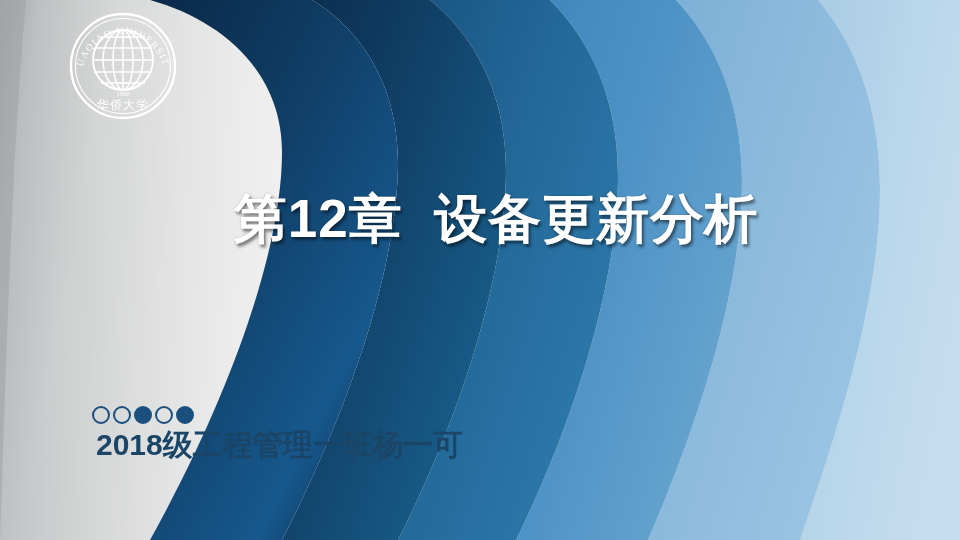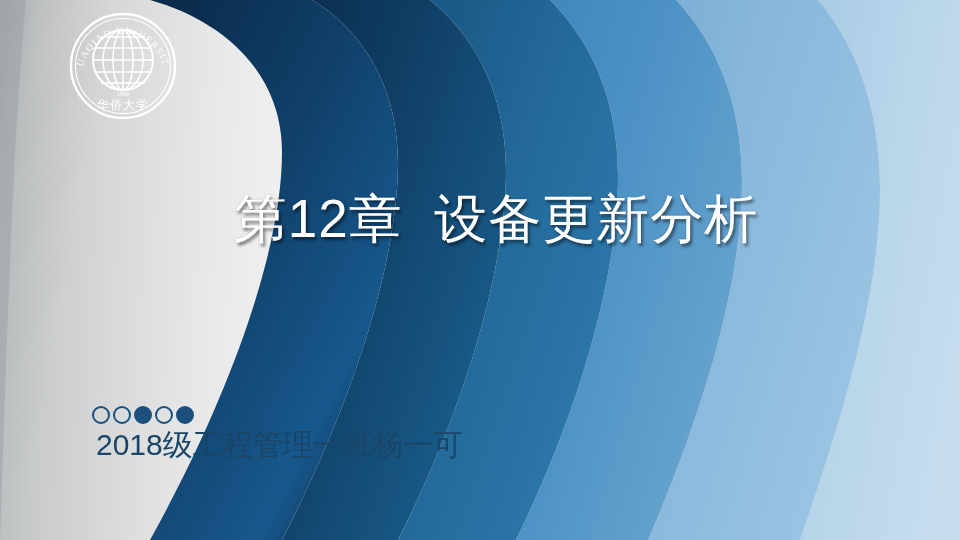--- a/index.html
+++ b/index.html
@@ -56,21 +56,21 @@
     top: 188px;
     width: 960px;
     text-align: center;
     padding-left: 32px;
     box-sizing: border-box;
   }
   .title {
     display: inline-block;
     font-size: 53px;
     line-height: 62px;
-    font-weight: normal;
+    font-weight: bold;
     color: #ffffff;
     letter-spacing: 1px;
     text-shadow: 2px 3px 3px rgba(0,0,0,0.45), 0 0 2px rgba(0,0,0,0.25);
     white-space: pre;
   }
 
   
   .bullets {
     position: absolute;
     left: 92px;
@@ -97,21 +97,21 @@
   
   .subtitle-wrap {
     position: absolute;
     left: 96px;
     top: 428px;
     width: 560px;
   }
   .subtitle-line {
     font-size: 30px;
     line-height: 34px;
-    font-weight: normal;
+    font-weight: bold;
     color: #1b4567;
     letter-spacing: 0px;
     white-space: pre;
   }
 </style>
 </head>
 <body>
 
 <div id="slide">
 

